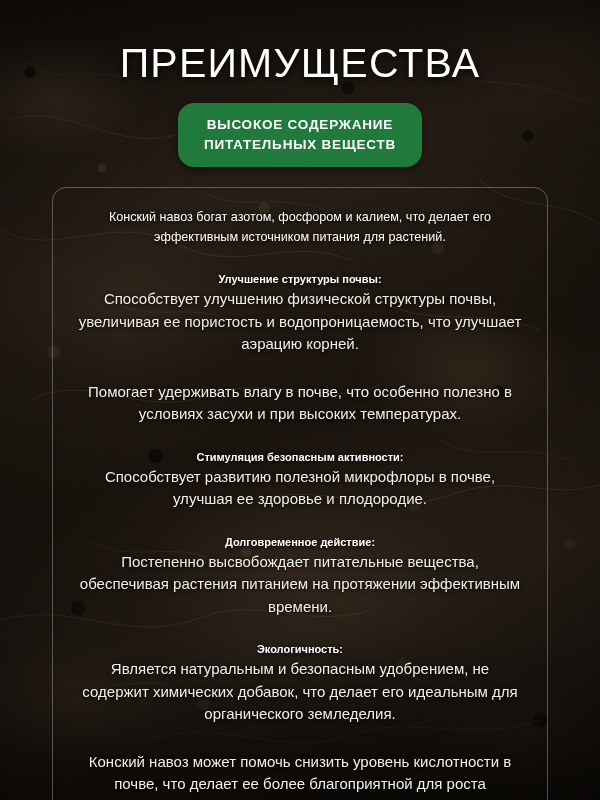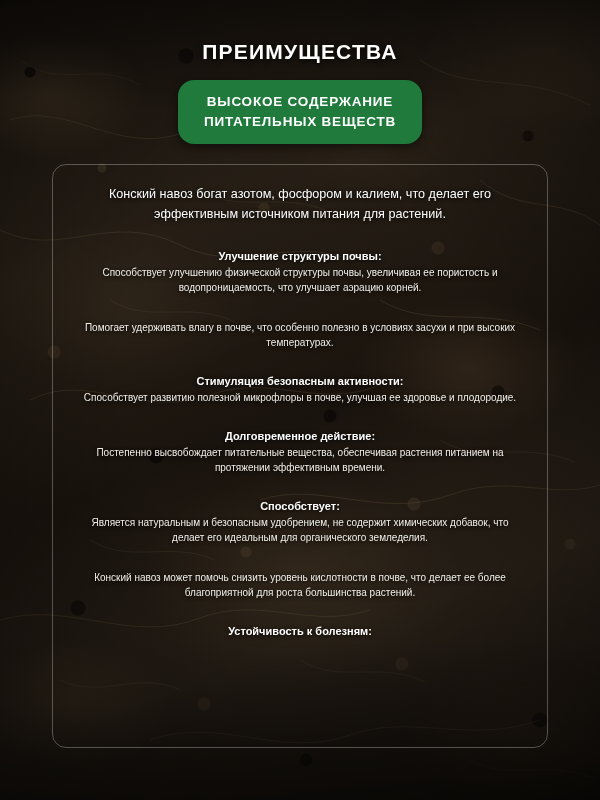--- a/index.html
+++ b/index.html
@@ -87,22 +87,22 @@
     position: absolute;
     inset: 0;
     display: flex;
     flex-direction: column;
     align-items: center;
     padding-top: 40px;
   }
 
   .title {
     color: #ffffff;
-    font-size: 21px;
-    font-weight: bold;
+    font-size: 41px;
+    font-weight: normal;
     letter-spacing: 1.2px;
     text-align: center;
     text-shadow: 0 2px 6px rgba(0,0,0,0.85);
     margin: 0 0 16px 0;
   }
 
   .badge {
     background: #1f7a3c;
     color: #ffffff;
     border-radius: 16px;
@@ -147,21 +147,21 @@
   .item-title {
     color: #ffffff;
     font-size: 11px;
     font-weight: bold;
     text-align: center;
     text-shadow: 0 1px 4px rgba(0,0,0,0.9);
     margin-bottom: 3px;
   }
   .item-text {
     color: #f2efe9;
-    font-size: 10px;
+    font-size: 15px;
     line-height: 1.5;
     text-align: center;
     text-shadow: 0 1px 4px rgba(0,0,0,0.9);
     margin: 0 auto;
     max-width: 460px;
   }
 </style>
 </head>
 <body>
 
@@ -223,21 +223,21 @@
         <div class="item-title">Стимуляция безопасным активности:</div>
         <p class="item-text">Способствует развитию полезной микрофлоры в почве, улучшая ее здоровье и плодородие.</p>
       </div>
 
       <div class="item">
         <div class="item-title">Долговременное действие:</div>
         <p class="item-text">Постепенно высвобождает питательные вещества, обеспечивая растения питанием на протяжении эффективным времени.</p>
       </div>
 
       <div class="item">
-        <div class="item-title">Способствует:</div>
+        <div class="item-title">Экологичность:</div>
         <p class="item-text">Является натуральным и безопасным удобрением, не содержит химических добавок, что делает его идеальным для органического земледелия.</p>
       </div>
 
       <div class="item">
         <p class="item-text">Конский навоз может помочь снизить уровень кислотности в почве, что делает ее более благоприятной для роста большинства растений.</p>
       </div>
 
       <div class="item">
         <div class="item-title">Устойчивость к болезням:</div>
       </div>

